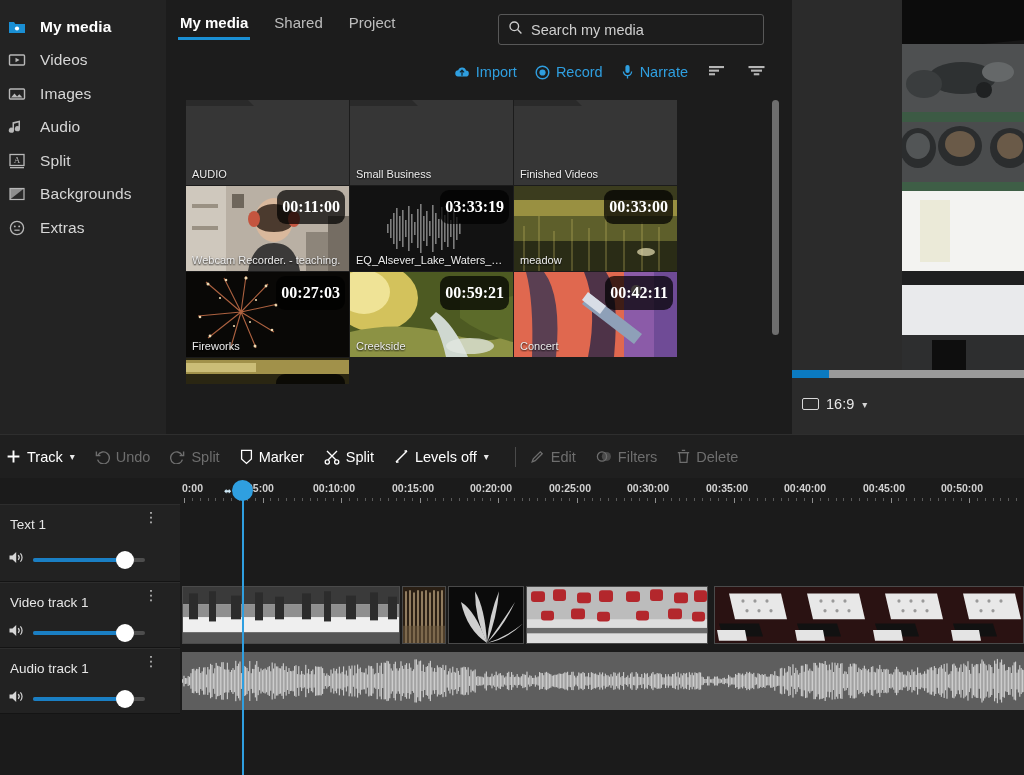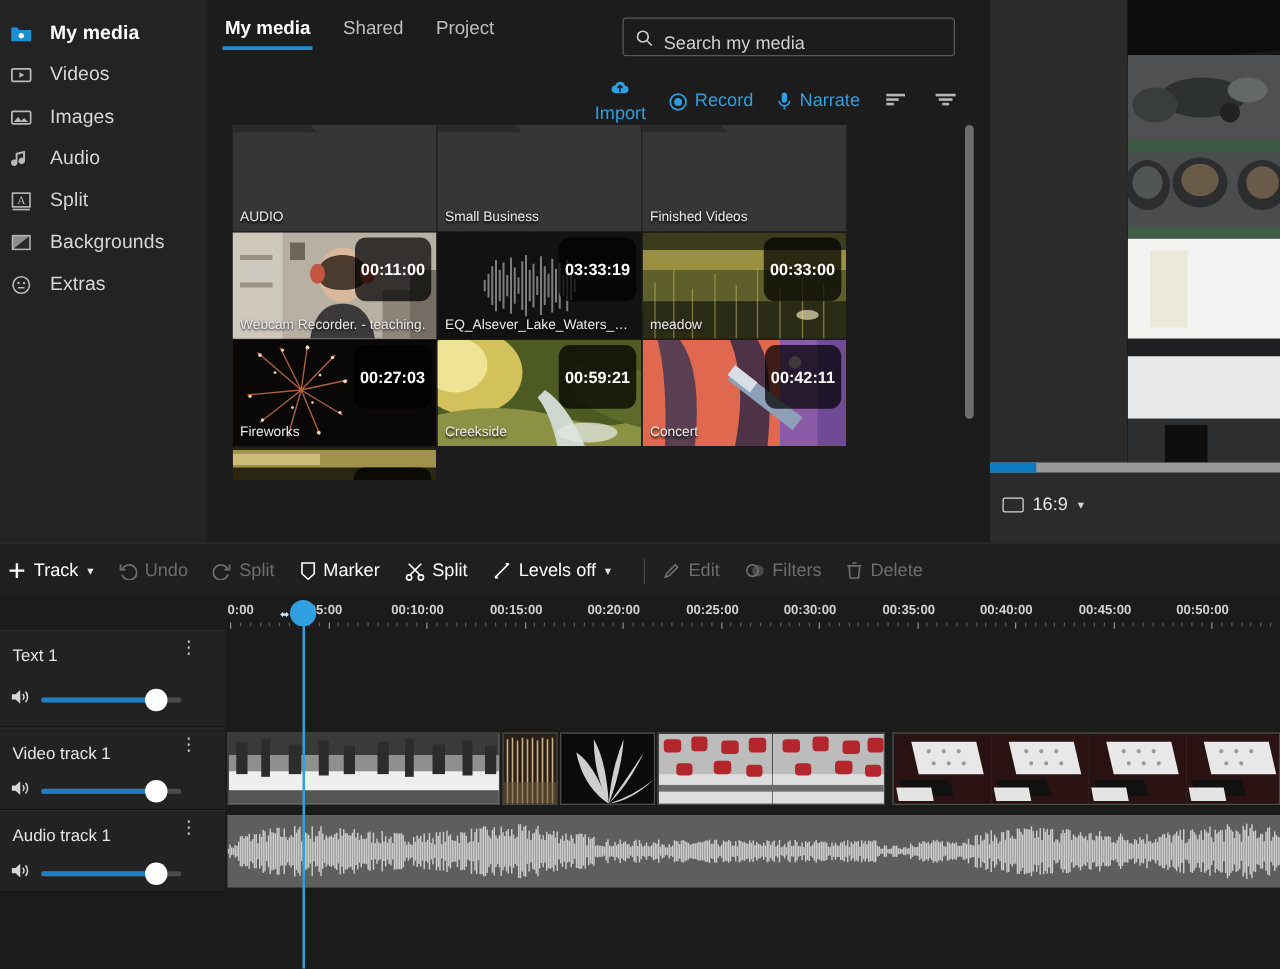--- a/index.html
+++ b/index.html
@@ -41,33 +41,33 @@
     position: relative;
   }
   .tab.active { color: #ffffff; font-weight: bold; }
   .tab.active::after {
     content:''; position:absolute; left:-2px; right:-2px; bottom:0; height:3px;
     background:#1a8fd4;
   }
   #searchbox {
     position: absolute; left: 332px; top: 14px; width: 266px; height: 31px;
     border: 1px solid #585858; border-radius: 3px;
-    display: flex; align-items: flex-end; gap: 8px; padding: 1px 9px;
+    display: flex; align-items: center; gap: 8px; padding: 1px 9px;
     background: #1c1c1c;
   }
   #searchbox .stext { font-size: 14.5px; color: #cfcfcf; }
   #actionbar {
     position: absolute; right: 26px; top: 63px;
     display: flex; align-items: center; gap: 0px;
   }
   .act {
     display:flex; align-items:center; gap:6px; font-size:14.5px;
     color:#2f9fe0; cursor:pointer; margin-left: 18px;
   }
-  .act:first-child { margin-left:0;flex-direction:column; }
+  .act:first-child { margin-left:0; }
   .act svg { display:block; }
   .iconbtn { margin-left: 20px; cursor:pointer; opacity:.85; }
 
   
   #grid {
     position: absolute; left: 20px; top: 100px; width: 560px; height: 325px;
     overflow: hidden;
   }
   .gridrow { display: flex; gap: 1px; margin-bottom: 1px; }
   .cell { width: 163px; height: 85px; position: relative; overflow: hidden; }
@@ -81,23 +81,24 @@
     content:''; position:absolute; left:38%; top:0; width:6px; height:6px;
     background:#2a2a2a;
     clip-path: polygon(0 0, 100% 100%, 0 100%);
   }
   .cellname {
     position: absolute; left: 6px; bottom: 5px; font-size: 11px;
     color: #ececec; text-shadow: 0 1px 2px #000; max-width: 150px;
     white-space: nowrap; overflow: hidden; text-overflow: ellipsis;
   }
   .dur {
-    position: absolute; right: 4px; top: 4px; font-size: 13px;
-    background: rgba(0,0,0,.72); color:#fff; padding: 18px 5px; border-radius: 9px;
+    position: absolute; right: 4px; top: 4px; font-size: 16px;
+    background: rgba(0,0,0,.72); color:#fff; padding: 8px 5px; border-radius: 9px;
     font-weight: bold;
+    font-family: Liberation Serif, serif;
   }
   .partial { height: 26px !important; }
   #mscroll {
     position:absolute; right: 13px; top: 100px; width: 7px; height: 235px;
     background: #6e6e6e; border-radius: 4px;
   }
 
   
   #preview {
     position: absolute; left: 792px; top: 0; width: 232px; height: 434px;

